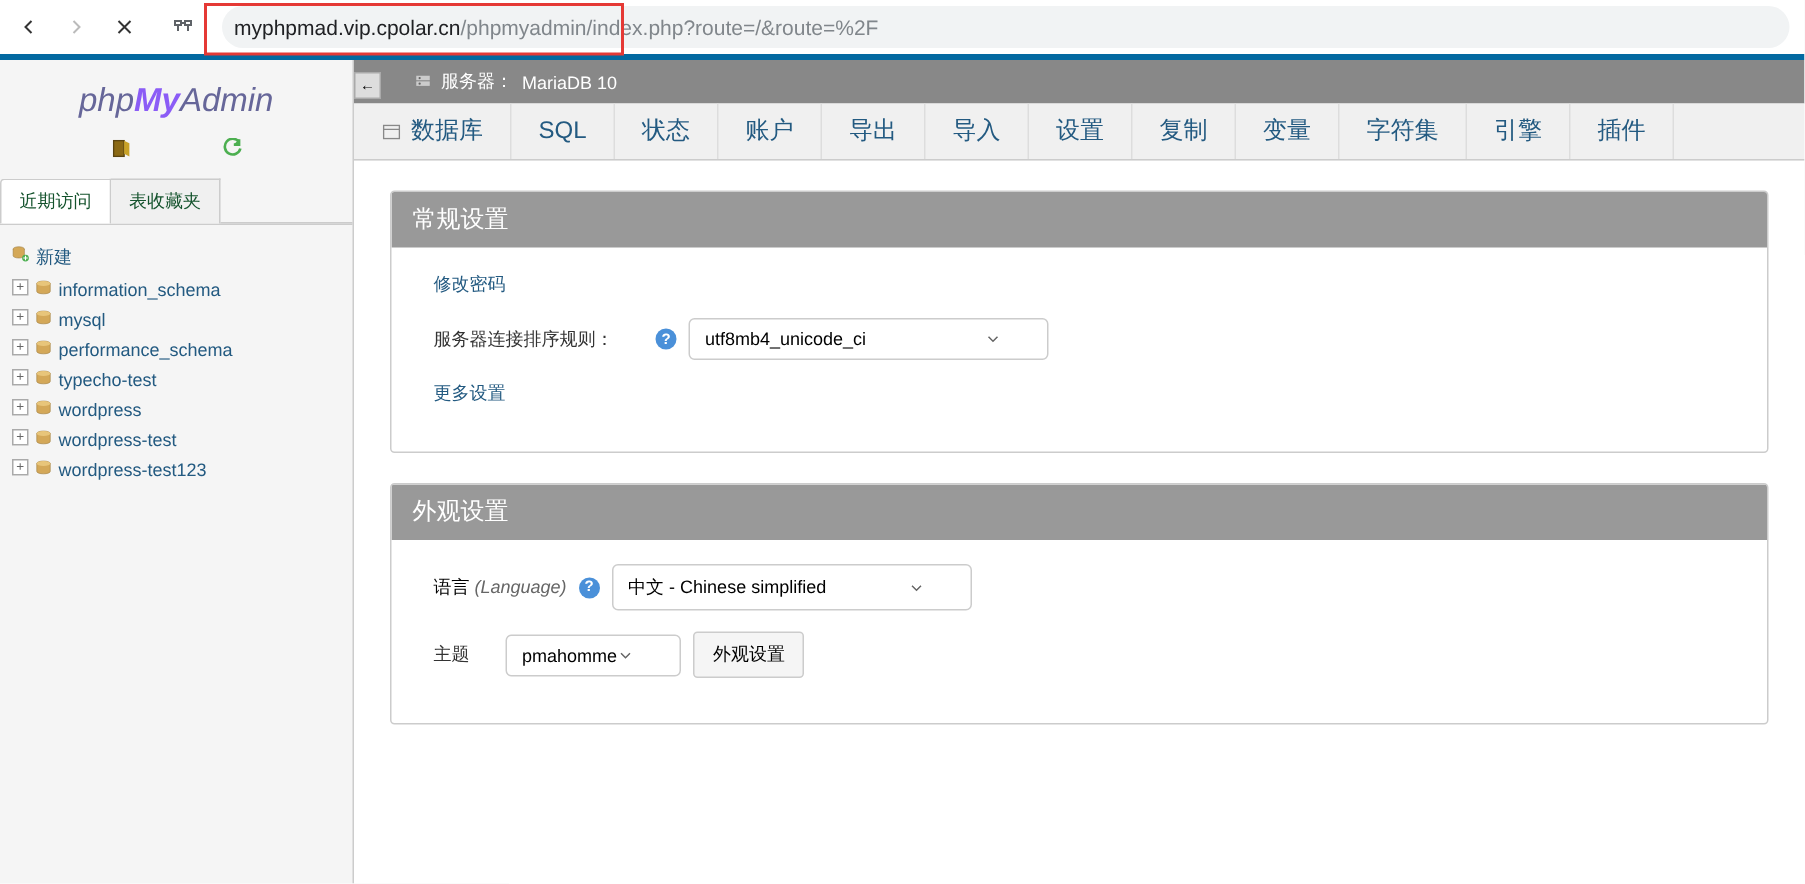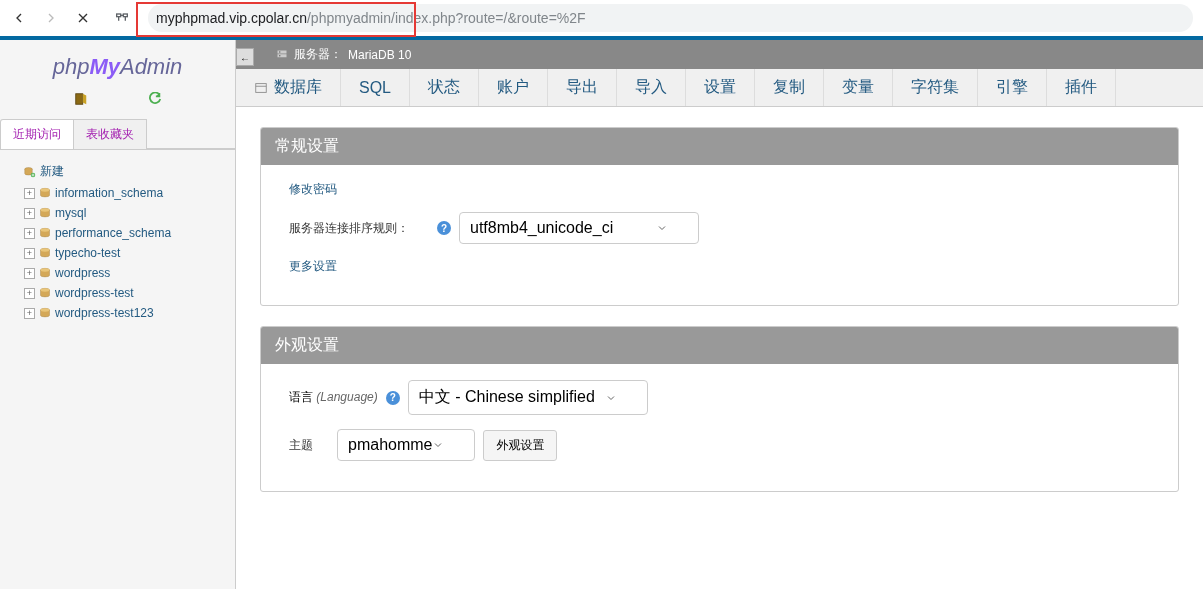--- a/index.html
+++ b/index.html
@@ -24,29 +24,29 @@
 
 .logo { text-align: center; padding: 14px 0 8px; font-size: 22px; font-weight: 400; font-style: italic; font-family: Georgia, serif; }
 .logo .p1 { color: #666699; }
 .logo .p2 { color: #8b5cf6; font-weight: bold; }
 .logo .p3 { color: #666699; }
 .sidebar-icons { display: flex; justify-content: center; gap: 60px; padding: 4px 0 10px; }
 .sidebar-icons span { font-size: 14px; }
 
 
 .sb-tabs { display: flex; border-bottom: 1px solid #ccc; }
-.sb-tab { padding: 6px 12px; font-size: 12px; color: #a21caf; border: 1px solid #ccc; background: #f0f0f0; border-bottom: none; cursor: pointer; }
+.sb-tab { padding: 6px 12px; font-size: 12px; color: #14532d; border: 1px solid #ccc; background: #f0f0f0; border-bottom: none; cursor: pointer; }
 .sb-tab:first-child { border-top-left-radius: 3px; }
 .sb-tab.active { background: #fff; }
 .sb-tab + .sb-tab { border-left: none; }
 .sb-filler { flex: 1; border-bottom: 1px solid #ccc; }
 
 
 .tree { padding: 10px 0; }
-.tree-item { display: flex; align-items: center; padding: 3px 0 3px 24px; font-size: 12px; color: #235a81; cursor: pointer; gap: 4px; }
+.tree-item { display: flex; padding: 3px 0 3px 8px; font-size: 12px; color: #235a81; cursor: pointer; gap: 4px; }
 .tree-item.new { color: #235a81; font-weight: normal; }
 .plus-box { width: 11px; height: 11px; border: 1px solid #aaa; display: inline-flex; align-items: center; justify-content: center; font-size: 9px; line-height: 1; color: #666; background: #fff; }
 .db-icon { width: 12px; height: 12px; }
 .db-icon svg { width: 12px; height: 12px; }
 
 
 .collapse-handle { position: absolute; left: 0; top: 8px; width: 18px; height: 18px; background: #ddd; border: 1px solid #aaa; display: flex; align-items: center; justify-content: center; font-size: 10px; cursor: pointer; z-index: 5; }
 .server-bar { background: #888; color: #fff; padding: 6px 12px 6px 40px; font-size: 12px; display: flex; align-items: center; gap: 6px; }
 .server-icon { width: 12px; height: 12px; }
 
@@ -57,21 +57,21 @@
 
 
 .main-body { padding: 20px 24px; }
 .panel { margin-bottom: 20px; background: #fff; border: 1px solid #ccc; border-radius: 3px; overflow: hidden; }
 .panel-header { background: #999; color: #fff; padding: 8px 14px; font-size: 16px; font-weight: normal; }
 .panel-body { padding: 16px 28px; }
 .setting-row { display: flex; align-items: center; margin-bottom: 14px; font-size: 12px; gap: 8px; }
 .setting-link { color: #235a81; text-decoration: none; cursor: pointer; }
 .setting-label { color: #333; min-width: 140px; }
 .help-icon { width: 14px; height: 14px; border-radius: 50%; background: #4a90d9; color: #fff; display: inline-flex; align-items: center; justify-content: center; font-size: 10px; font-weight: bold; cursor: pointer; }
-.select-box { border: 1px solid #ccc; border-radius: 4px; padding: 6px 30px 6px 10px; font-size: 16px; background: #fff; min-width: 240px; position: relative; cursor: pointer; display: flex; align-items: center; justify-content: space-between; }
+.select-box { border: 1px solid #ccc; border-radius: 4px; padding: 6px 30px 6px 10px; font-size: 12px; background: #fff; min-width: 240px; position: relative; cursor: pointer; display: flex; align-items: center; justify-content: space-between; }
 .select-box.sm { min-width: 110px; }
 .chevron { margin-left: auto; }
 .btn { border: 1px solid #ccc; background: #f5f5f5; padding: 6px 12px; font-size: 12px; border-radius: 3px; cursor: pointer; }
 .italic { font-style: italic; color: #666; }
 </style>
 </head>
 <body>
 
 <div class="red-box"></div>
 

